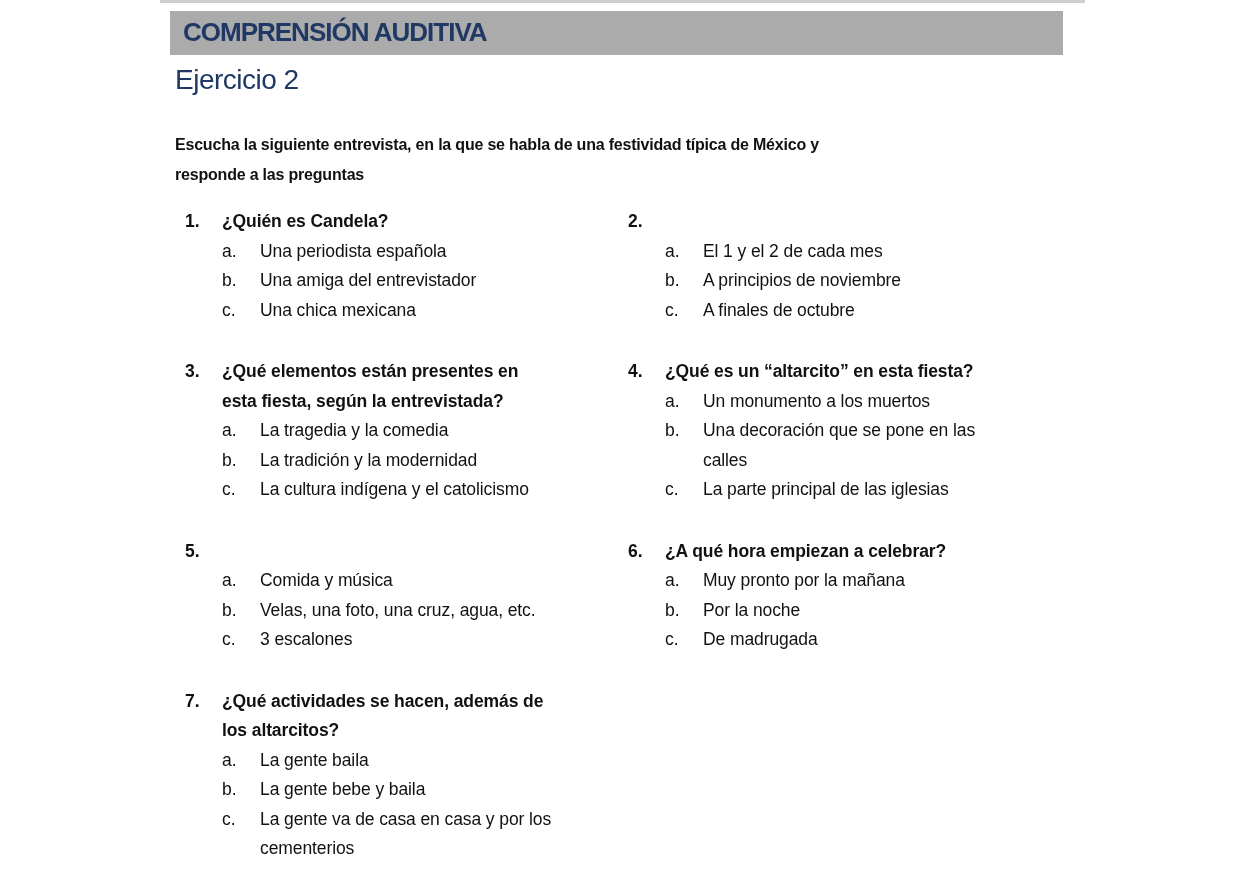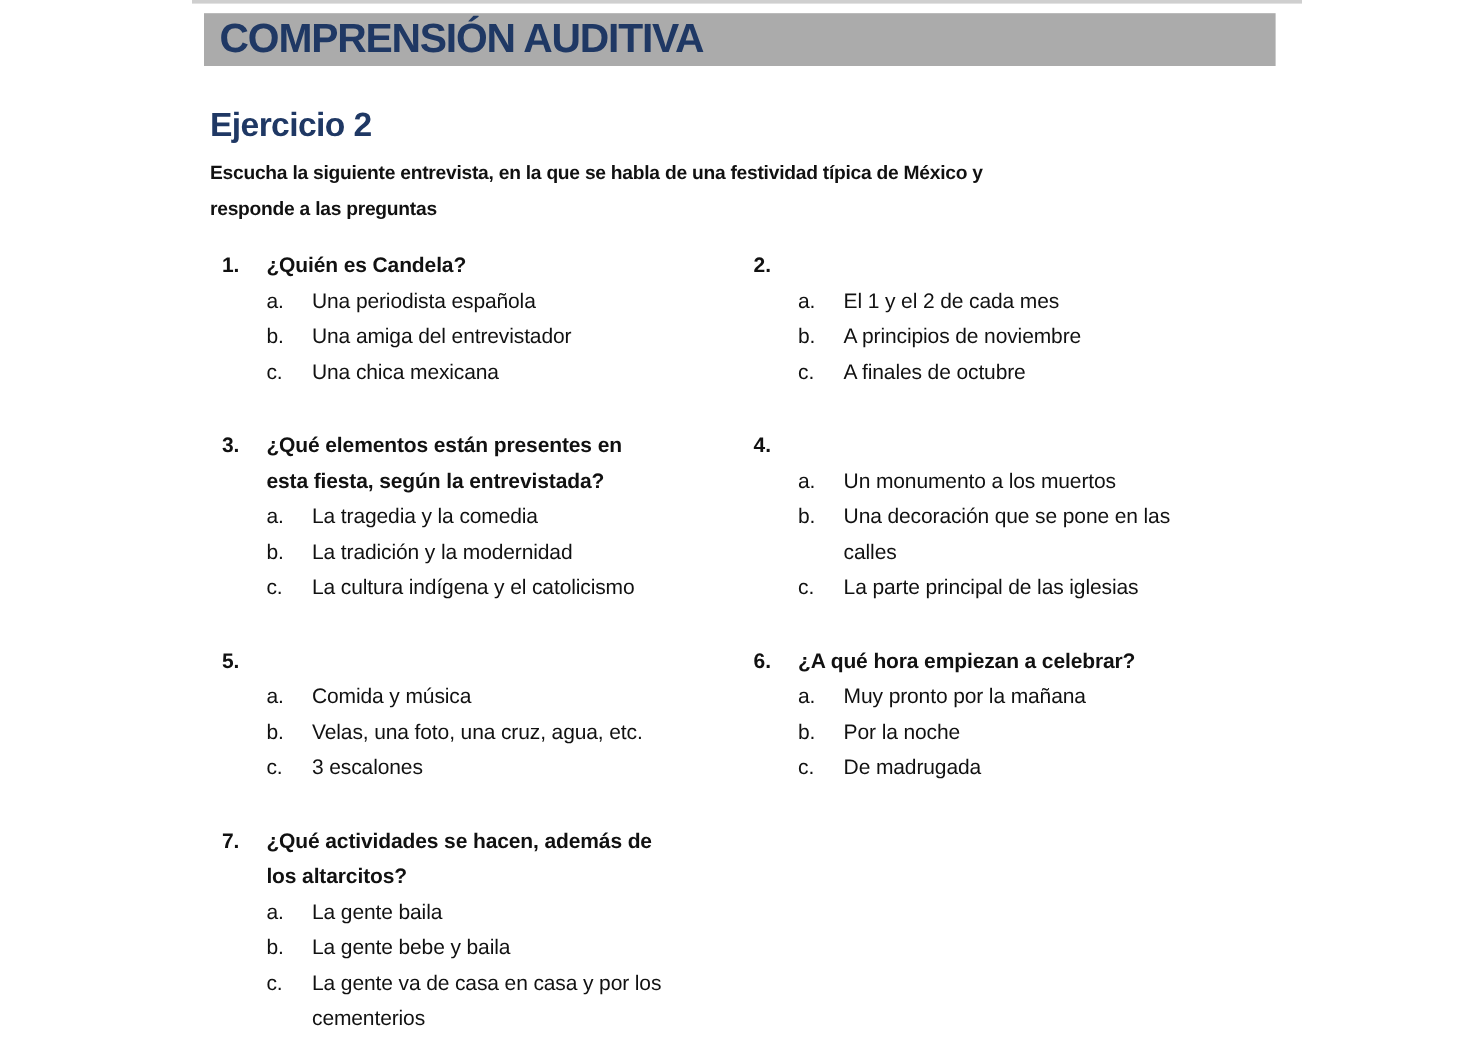--- a/index.html
+++ b/index.html
@@ -32,32 +32,32 @@
     position: absolute;
     left: 170px; top: 11px;
     width: 893px; height: 44px;
     background: var(--header-bar-bg);
     display: flex;
     align-items: center;
   }
   .header-bar .section-title {
     color: var(--heading-text);
     font-weight: bold;
-    font-size: 34px;
+    font-size: 26px;
     letter-spacing: -1px;
     padding-left: 13px;
     padding-bottom: 2px;
     white-space: nowrap;
   }
   .exercise-title {
     position: absolute;
-    left: 175px; top: 88px;
+    left: 175px; top: 64px;
     font-size: 28px;
     line-height: 32px;
-    font-weight: bold;
+    font-weight: normal;
     letter-spacing: -0.5px;
     color: var(--heading-text);
   }
   .instructions {
     position: absolute;
     left: 175px; top: 130px;
     width: 892px;
     font-size: 16px;
     font-weight: bold;
     line-height: 30px;
@@ -160,20 +160,21 @@
         <div class="option">
           <span class="opt-letter">c.</span>
           <div class="opt-text">La cultura indígena y el catolicismo</div>
         </div>
       </div>
     </div>
 
     <div class="question">
       <div class="q-line">
         <span class="q-num">4.</span>
+        <div class="q-text">¿Qué es un “altarcito” en esta fiesta?</div>
       </div>
       <div class="options">
         <div class="option">
           <span class="opt-letter">a.</span>
           <div class="opt-text">Un monumento a los muertos</div>
         </div>
         <div class="option">
           <span class="opt-letter">b.</span>
           <div class="opt-text">Una decoración que se pone en las
 calles</div>

